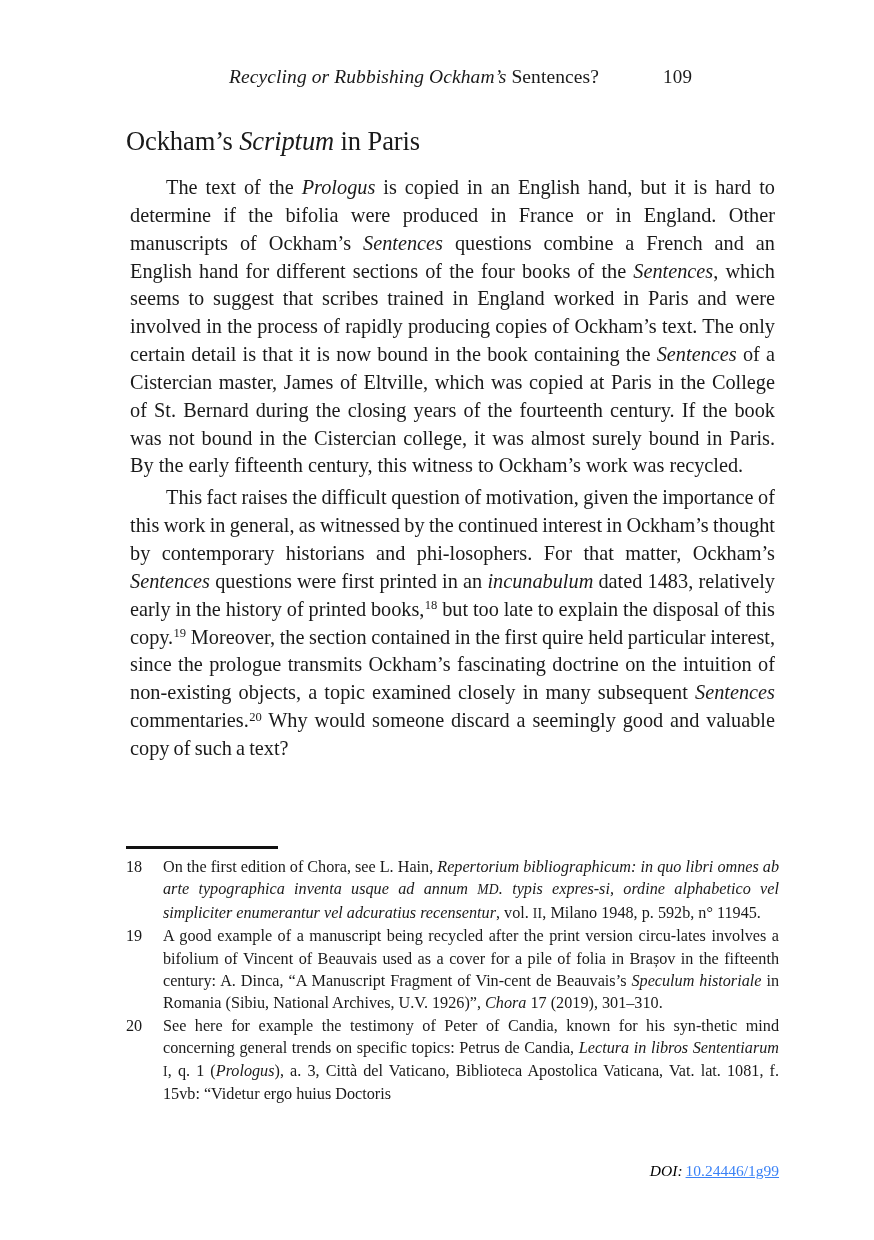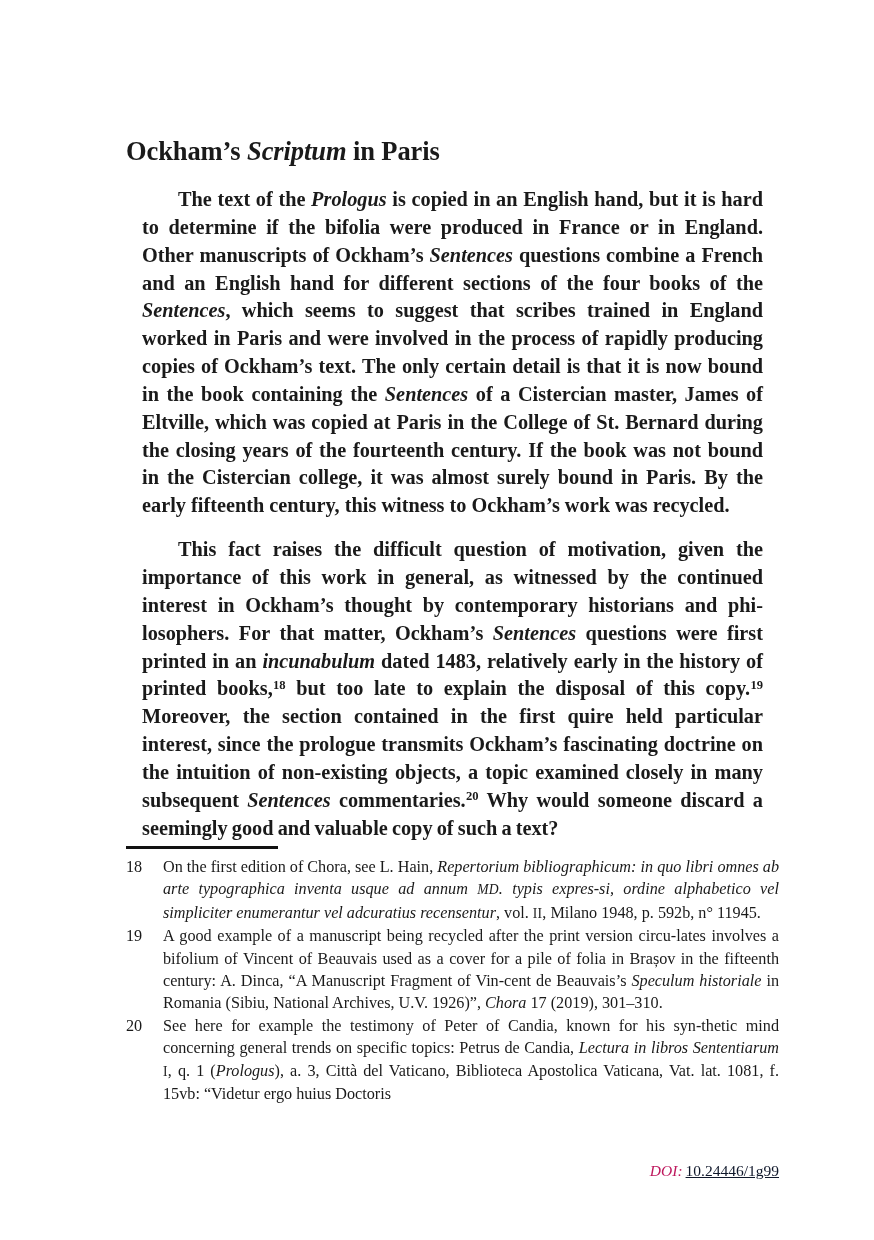--- a/index.html
+++ b/index.html
@@ -46,48 +46,47 @@
   .rh-pageno {
     margin-left: 64px;
     font-style: normal;
     font-size: 19px;
     letter-spacing: 0.2px;
   }
 
   
   .section-heading {
     position: absolute;
-    top: 118px;
+    top: 108px;
     left: 0;
     width: 653px;
     font-size: 26.5px;
-    font-weight: bold;
+    font-weight: normal;
     letter-spacing: -0.1px;
     line-height: 1.2;
   }
   .section-heading .ital {
     font-style: italic;
   }
 
   
   .body-text {
     position: absolute;
     top: 170px;
     left: 0;
     width: 653px;
     font-size: 20.3px;
     line-height: 27.85px;
     text-align: justify;
     text-justify: inter-word;
     hyphens: manual;
   }
   .body-text p {
-    margin: 16px;
+    margin: 4px;
     text-indent: 36px;
-    font-weight: bold;
   }
   .body-text p.tight {
     word-spacing: -0.9px;
   }
   .body-text i {
     font-style: italic;
   }
   sup.fn {
     font-size: 0.62em;
     vertical-align: 0.52em;
@@ -139,34 +138,38 @@
   .doi {
     position: absolute;
     left: 0;
     top: 1162px;
     width: 653px;
     text-align: right;
     font-size: 15.5px;
   }
   .doi-label {
     font-style: italic;
-    color: #be185d;
+    color: #000000;
     margin-top: 37px;
   }
   .doi-link {
-    color: #0f172a;
+    color: #3b82f6;
     text-decoration: underline;
     margin-left: 3px;
   }
 </style>
 </head>
 <body>
 
 <div class="page">
 
+  <div class="running-head">
+    <span class="rh-title"><span>Recycling or Rubbishing Ockham’s </span><span class="roman">Sentences?</span></span>
+    <span class="rh-pageno">109</span>
+  </div>
 
   <h1 class="section-heading"><span>Ockham’s </span><span class="ital">Scriptum</span><span> in Paris</span></h1>
 
   <div class="body-text">
     <p><span>The text of the </span><i>Prologus</i><span> is copied in an English hand, but it is hard to determine if the bifolia were produced in France or in England. Other manuscripts of Ockham’s </span><i>Sentences</i><span> questions combine a French and an English hand for different sections of the four books of the </span><i>Sentences</i><span>, which seems to suggest that scribes trained in England worked in Paris and were involved in the process of rapidly producing copies of Ockham’s text. The only certain detail is that it is now bound in the book containing the </span><i>Sentences</i><span> of a Cistercian master, James of Eltville, which was copied at Paris in the College of St. Bernard during the closing years of the fourteenth century. If the book was not bound in the Cistercian college, it was almost surely bound in Paris. By the early fifteenth century, this witness to Ockham’s work was recycled.</span></p>
     <p class="tight"><span>This fact raises the difficult question of motivation, given the importance of this work in general, as witnessed by the continued interest in Ockham’s thought by contemporary historians and phi-​losophers. For that matter, Ockham’s </span><i>Sentences</i><span> questions were first printed in an </span><i>incunabulum</i><span> dated 1483, relatively early in the history of printed books,</span><sup class="fn">18</sup><span> but too late to explain the disposal of this copy.</span><sup class="fn">19</sup><span> Moreover, the section contained in the first quire held particular interest, since the prologue transmits Ockham’s fascinating doctrine on the intuition of non-​existing objects, a topic examined closely in many subsequent </span><i>Sentences</i><span> commentaries.</span><sup class="fn">20</sup><span> Why would someone discard a seemingly good and valuable copy of such a text?</span></p>
   </div>
 
   <div class="fn-rule"></div>
 

